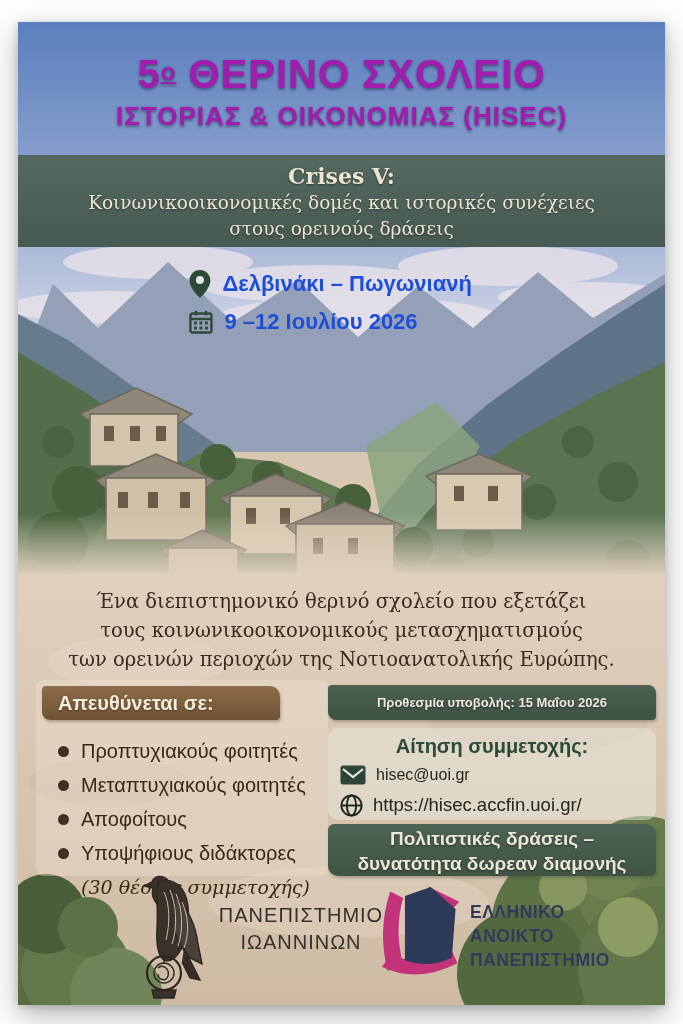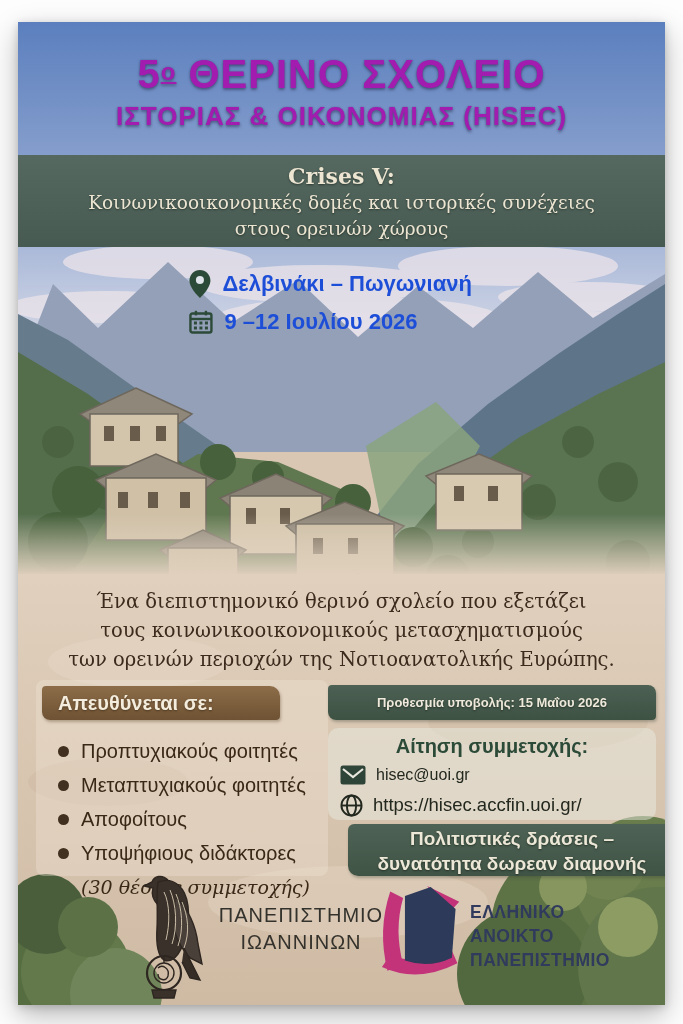--- a/index.html
+++ b/index.html
@@ -60,21 +60,21 @@
              background:rgba(232,233,224,.5); border-radius:10px; padding:4px 12px; }
   .app-head { text-align:center; color:#2c4a38; font-size:20px; font-weight:bold; line-height:28px; }
   .app-row { display:flex; align-items:center; gap:10px; height:30px;
              color:#23281f; font-size:16px; font-weight:normal; }
   .app-row.url { font-weight:normal; font-size:18.5px; }
 
   .extras { position:absolute; left:310px; top:802px; width:328px; height:52px;
             background:linear-gradient(180deg,#4e6355,#405446);
             border-radius:6px 10px 6px 10px; color:#ece7d6; font-size:19px; font-weight:bold;
             text-align:center; line-height:25px; padding-top:2px;
-            text-shadow:0 1px 2px rgba(15,25,18,.6); box-shadow:1px 2px 3px rgba(60,70,55,.35);margin-left:20px; }
+            text-shadow:0 1px 2px rgba(15,25,18,.6); box-shadow:1px 2px 3px rgba(60,70,55,.35); }
 
   
   .uoi-logo { position:absolute; left:106px; top:846px; }
   .uoi-text { position:absolute; left:198px; top:880px; width:170px; text-align:center;
               color:#34322c; font-size:20px; letter-spacing:1px; line-height:27px; }
   .hou-logo { position:absolute; left:352px; top:862px; }
   .hou-text { position:absolute; left:452px; top:878px; width:170px; text-align:left;
               color:#2f3a5c; font-size:17.5px; font-weight:bold; letter-spacing:.5px; line-height:24px; }
 </style>
 </head>
@@ -200,21 +200,21 @@
   </svg>
 
   <div class="title-wrap">
     <div class="title-l1"><span>5</span><sup>ο</sup><span> ΘΕΡΙΝΟ ΣΧΟΛΕΙΟ</span></div>
     <div class="title-l2">ΙΣΤΟΡΙΑΣ &amp; ΟΙΚΟΝΟΜΙΑΣ (HISEC)</div>
   </div>
 
   <div class="crises">
     <div class="crises-h">Crises V:</div>
     <div class="crises-t">Κοινωνικοοικονομικές δομές και ιστορικές συνέχειες</div>
-    <div class="crises-t">στους ορεινών χώρους</div>
+    <div class="crises-t">στους ορεινούς δράσεις</div>
   </div>
 
   <div class="event">
     <div class="event-row">
       <svg width="22" height="28" viewBox="0 0 24 32">
         <path fill="#2c4a38" d="M12,0C5.4,0 0,5.4 0,12c0,9 12,20 12,20s12,-11 12,-20C24,5.4 18.6,0 12,0z"></path>
         <circle cx="12" cy="11.5" r="4.6" fill="#dfe3ea"></circle>
       </svg>
       <span>Δελβινάκι – Πωγωνιανή</span>
     </div>

